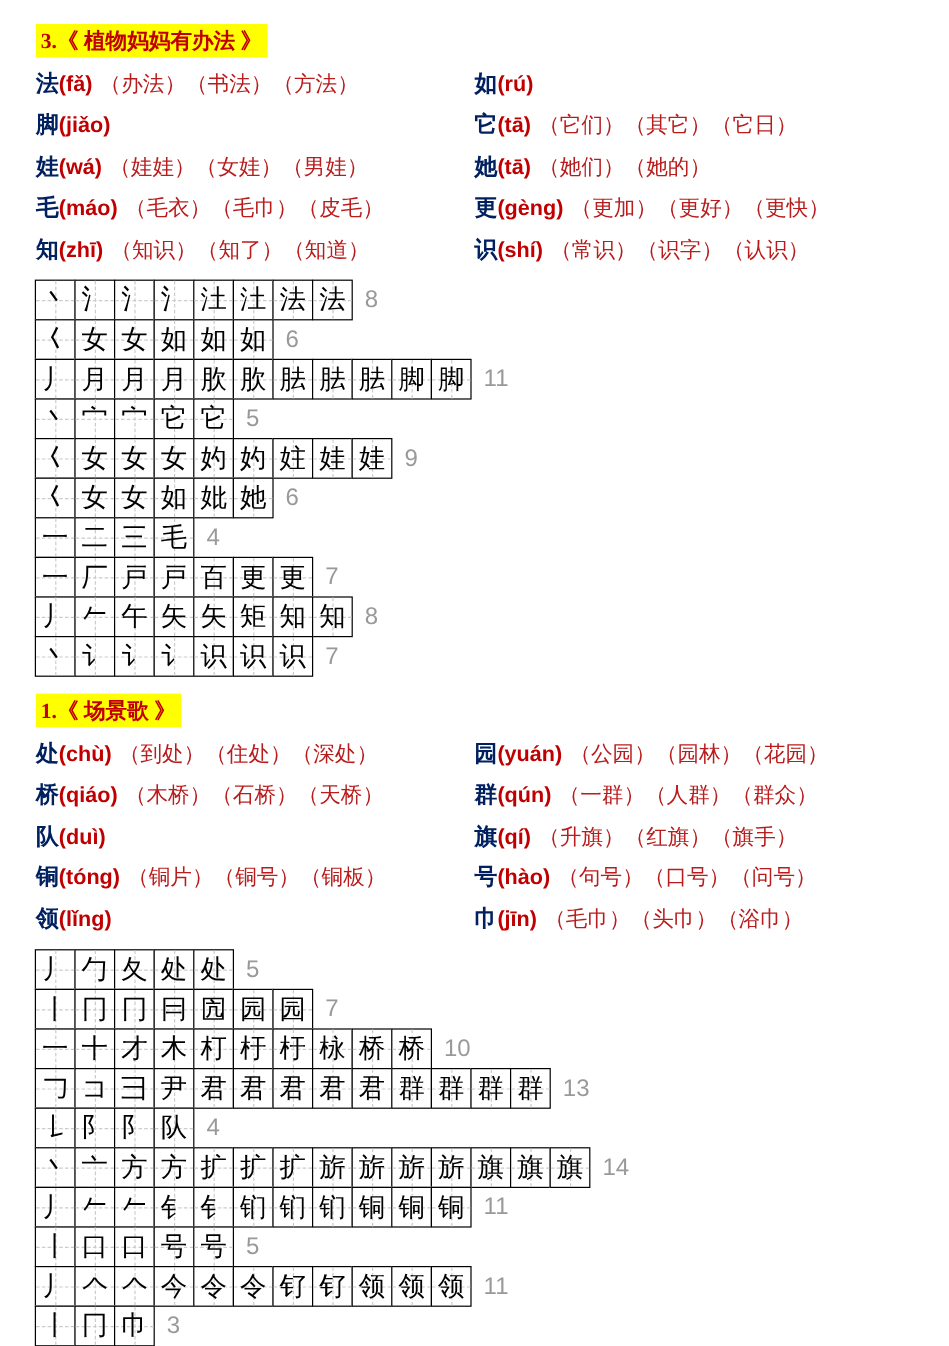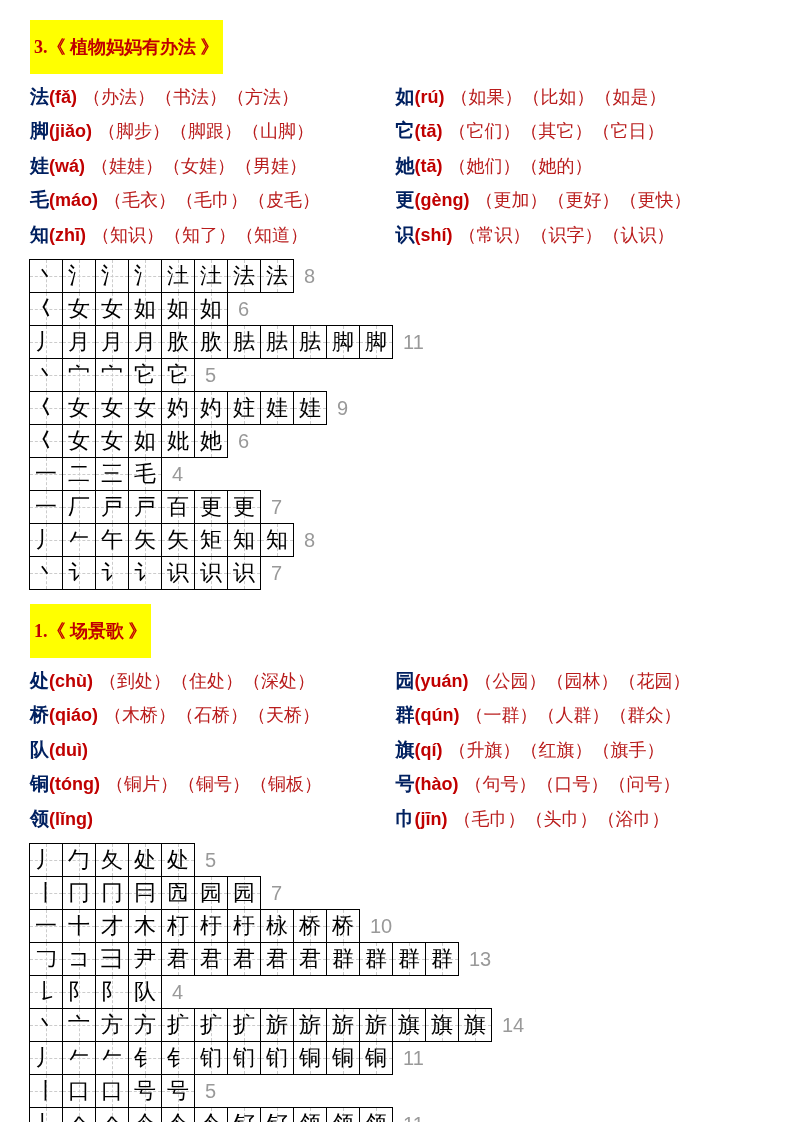--- a/index.html
+++ b/index.html
@@ -10,21 +10,21 @@
     width: 791px;
     box-sizing: border-box;
     background: #fff;
     color: #000;
   }
   .title {
     background: #ffff00;
     color: #c00000;
     font-weight: bold;
     display: inline-block;
-    padding: 15px 4px;
+    padding: 2px 4px;
     margin-bottom: 8px;
   }
   .vocab-section {
     margin-bottom: 10px;
   }
   .vocab-row {
     display: flex;
     margin-bottom: 4px;
     line-height: 1.6;
   }
@@ -102,28 +102,26 @@
 <div id="content"><div class="title">3.《 植物妈妈有办法 》</div><div class="vocab-section">
       <div class="vocab-row">
         <div class="vocab-col">
           <span class="char">法</span>
           <span class="pinyin">(fǎ)</span>
           <span class="words">（办法）（书法）（方法）</span>
         </div>
         <div class="vocab-col">
           <span class="char">如</span>
           <span class="pinyin">(rú)</span>
-          <span class="words">（如果）（比如）（如是）</span>
         </div>
       </div>
       <div class="vocab-row">
         <div class="vocab-col">
           <span class="char">脚</span>
           <span class="pinyin">(jiǎo)</span>
-          <span class="words">（脚步）（脚跟）（山脚）</span>
         </div>
         <div class="vocab-col">
           <span class="char">它</span>
           <span class="pinyin">(tā)</span>
           <span class="words">（它们）（其它）（它日）</span>
         </div>
       </div>
       <div class="vocab-row">
         <div class="vocab-col">
           <span class="char">娃</span>

